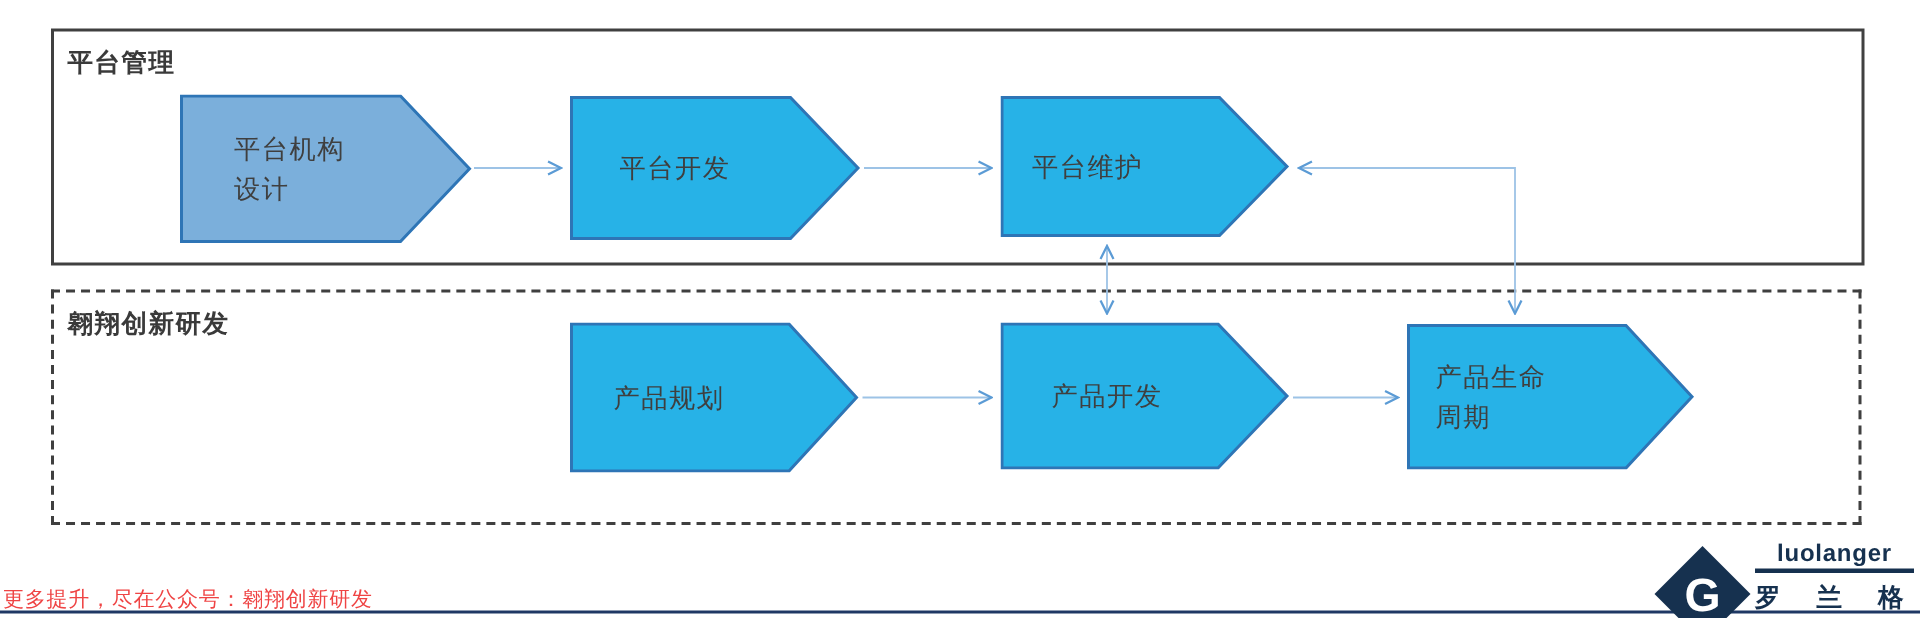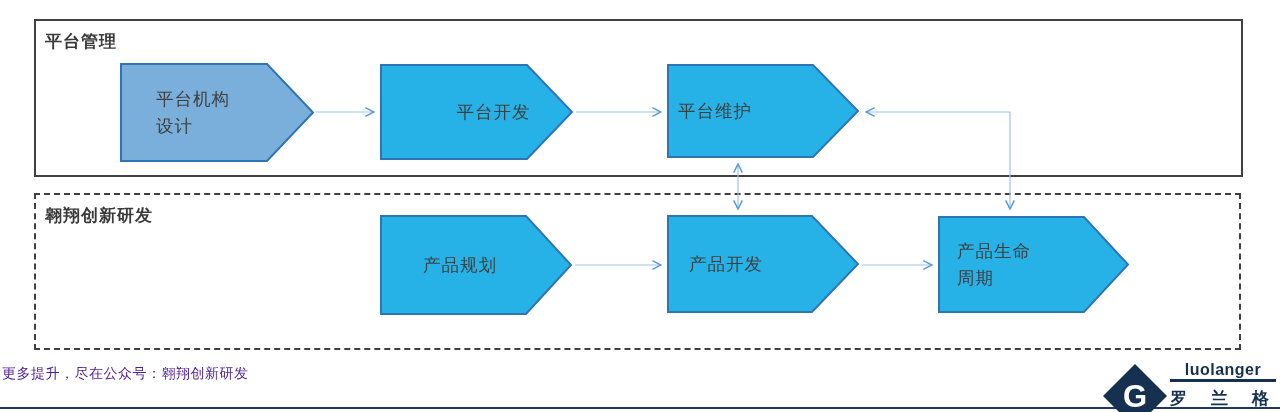--- a/index.html
+++ b/index.html
@@ -16,22 +16,22 @@
   }
   .chev{position:absolute;}
   .chev svg{position:absolute;left:0;top:0;display:block;}
   .chev polygon{stroke:#2e75b6;stroke-width:2;stroke-linejoin:miter;}
   .chev-label{
     position:absolute;inset:0;display:flex;flex-direction:column;justify-content:center;
     font-size:17.5px;color:#3f3f3f;line-height:27px;letter-spacing:1px;
   }
   .connectors{position:absolute;left:0;top:0;pointer-events:none;}
   .promo{
-    position:absolute;left:2px;top:365px;
-    font-size:14px;color:#4c1d95;letter-spacing:0.5px;
+    position:absolute;left:2px;top:391px;
+    font-size:14px;color:#ef4444;letter-spacing:0.5px;
   }
   .footer-rule{position:absolute;left:0;top:407px;width:1280px;height:2px;background:#1f3864;}
   .logo{position:absolute;left:1100px;top:360px;width:180px;height:52px;}
   .logo-mark{position:absolute;left:2px;top:3px;}
   .logo-en{
     position:absolute;left:70px;top:1px;width:106px;
     font-size:16px;font-weight:bold;color:#16314f;letter-spacing:0.5px;
     border-bottom:3px solid #16314f;padding-bottom:0px;text-align:center;
   }
   .logo-cn{
@@ -56,48 +56,48 @@
   <div class="chev-label" style="padding-left:36px;">
     <div>平台机构</div>
     <div>设计</div>
   </div>
 </div>
 
 <div class="chev" style="left:380px;top:64px;width:194px;height:96px;">
   <svg width="194" height="96" viewBox="0 0 194 96">
     <polygon points="1,1 147,1 192,48 147,95 1,95" fill="#27b2e7"></polygon>
   </svg>
-  <div class="chev-label" style="padding-left:33px;align-items:center;">
+  <div class="chev-label" style="padding-left:33px;">
     <div>平台开发</div>
   </div>
 </div>
 
 <div class="chev" style="left:667px;top:64px;width:193px;height:94px;">
   <svg width="193" height="94" viewBox="0 0 193 94">
     <polygon points="1,1 146,1 191,47 146,93 1,93" fill="#27b2e7"></polygon>
   </svg>
-  <div class="chev-label" style="padding-left:11px;">
+  <div class="chev-label" style="padding-left:11px;margin-left:10px;">
     <div>平台维护</div>
   </div>
 </div>
 
 <div class="chev" style="left:380px;top:215px;width:193px;height:100px;">
   <svg width="193" height="100" viewBox="0 0 193 100">
     <polygon points="1,1 146,1 191,50 146,99 1,99" fill="#27b2e7"></polygon>
   </svg>
-  <div class="chev-label" style="padding-left:43px;">
+  <div class="chev-label" style="padding-left:29px;">
     <div>产品规划</div>
   </div>
 </div>
 
 <div class="chev" style="left:667px;top:215px;width:193px;height:98px;">
   <svg width="193" height="98" viewBox="0 0 193 98">
     <polygon points="1,1 145,1 191,49 145,97 1,97" fill="#27b2e7"></polygon>
   </svg>
-  <div class="chev-label" style="padding-left:22px;">
+  <div class="chev-label" style="padding-left:34px;">
     <div>产品开发</div>
   </div>
 </div>
 
 <div class="chev" style="left:938px;top:216px;width:192px;height:97px;">
   <svg width="192" height="97" viewBox="0 0 192 97">
     <polygon points="1,1 146,1 190,48.5 146,96 1,96" fill="#27b2e7"></polygon>
   </svg>
   <div class="chev-label" style="padding-left:19px;">
     <div>产品生命</div>

